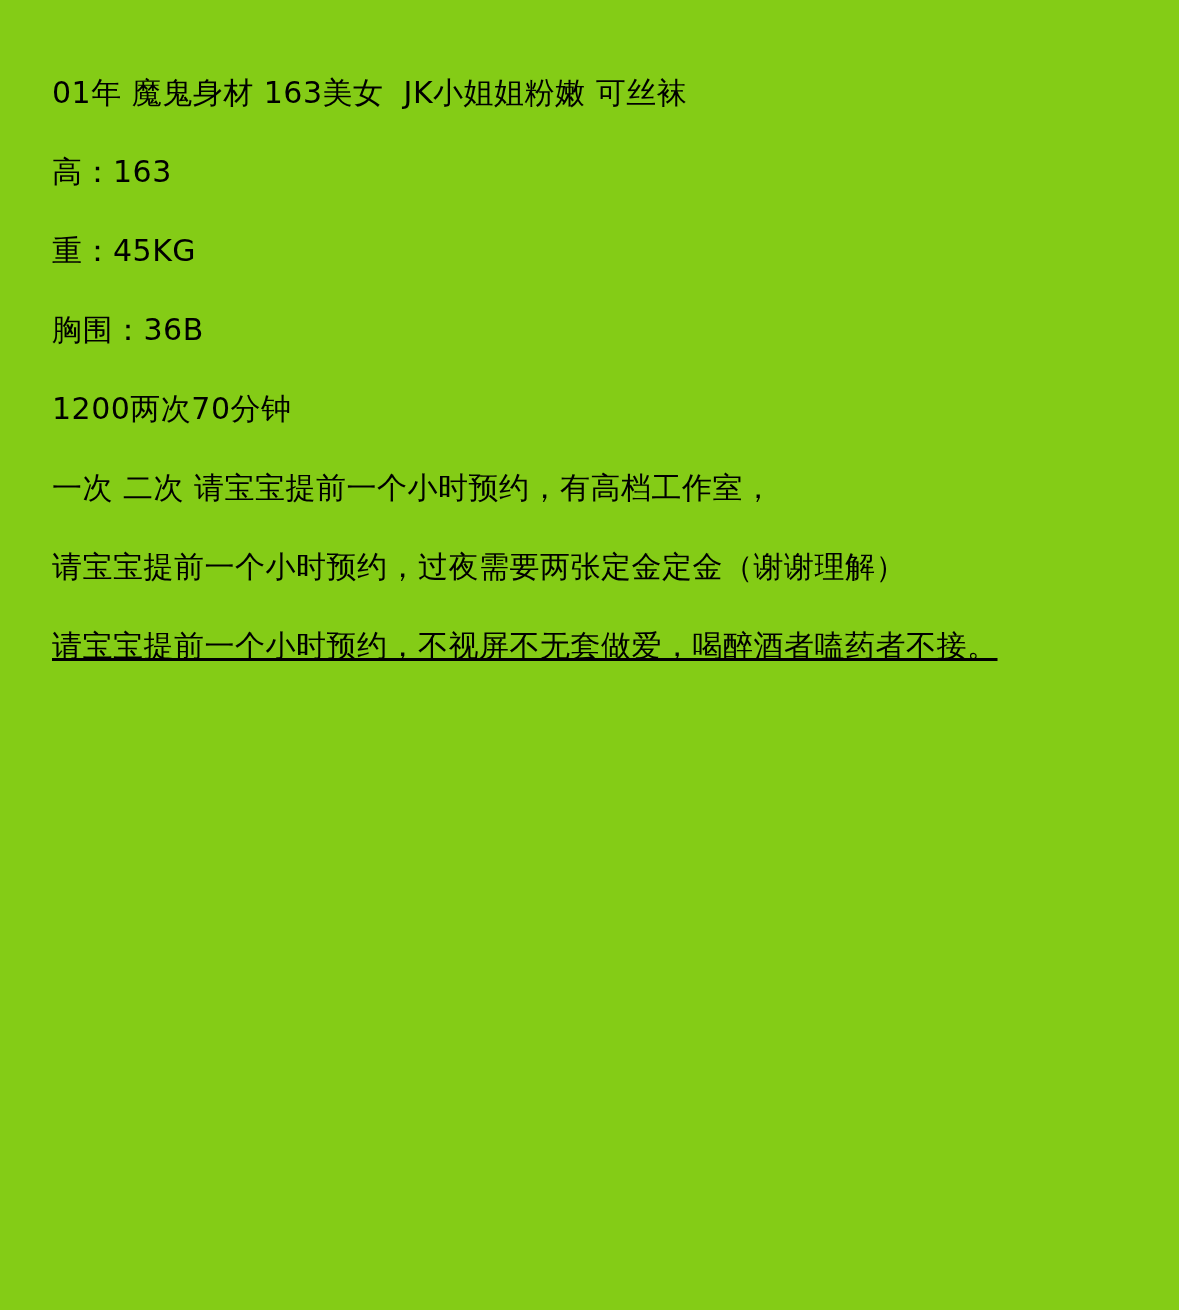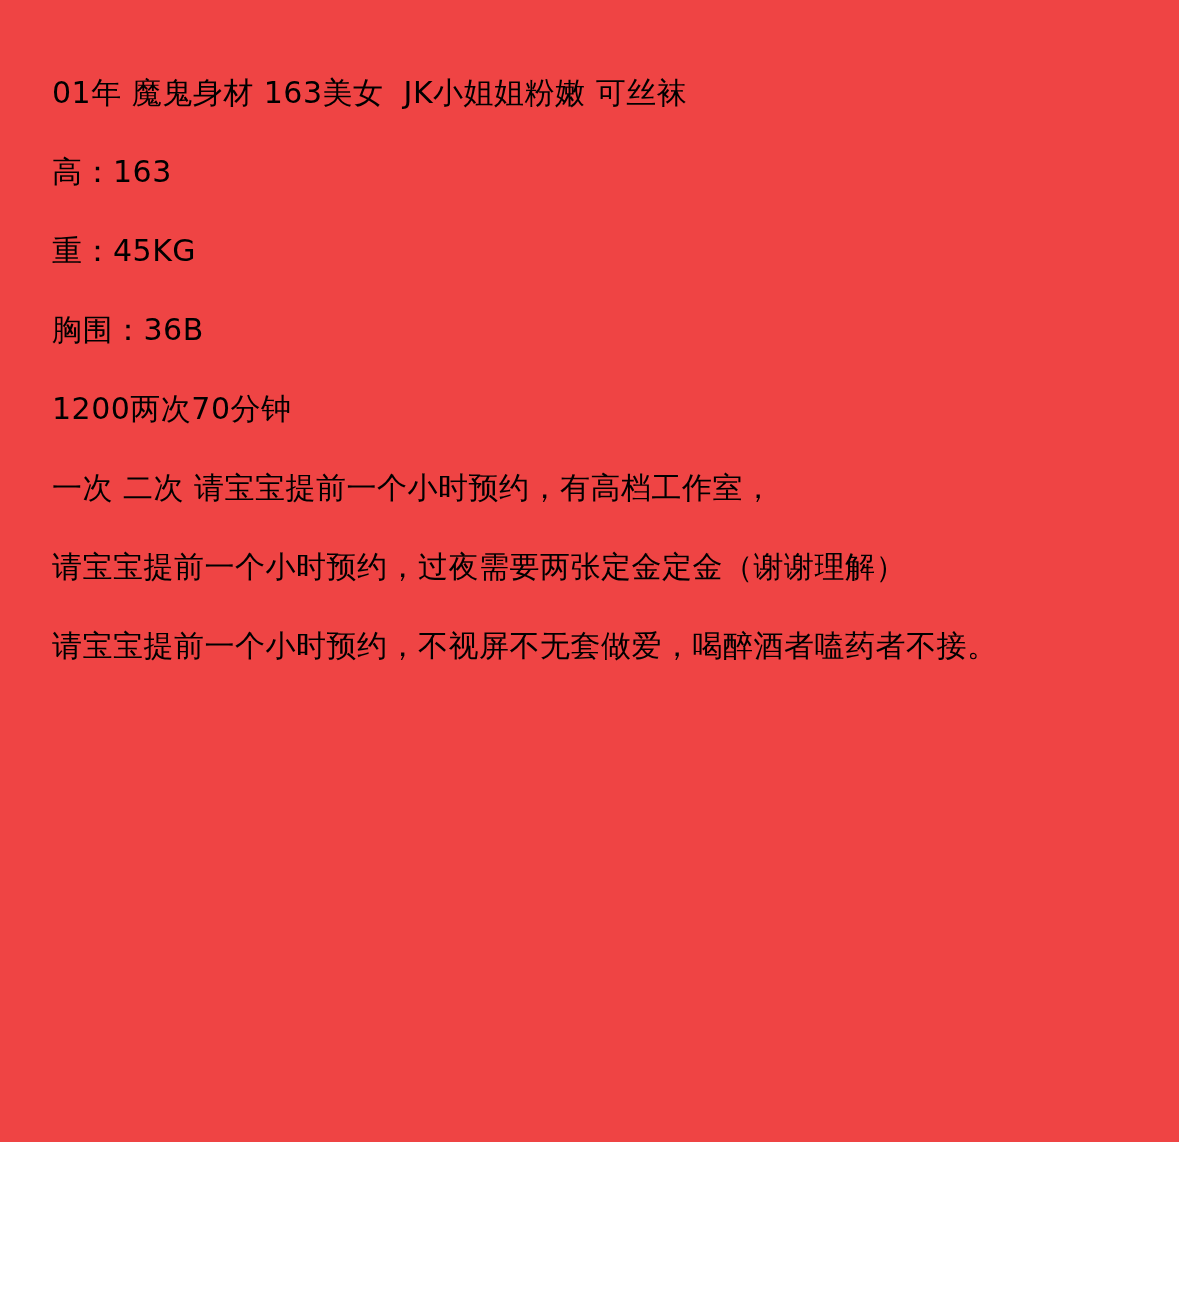--- a/index.html
+++ b/index.html
@@ -10,36 +10,37 @@
   body {
     width: 1179px;
     height: 1310px;
     font-family: "DejaVu Sans", "Liberation Sans", sans-serif;
     color: #000000;
     overflow: hidden;
   }
   .page {
     position: relative;
     width: 1179px;
-    height: 1142px;
-    background: #ef4444;
+    height: 1310px;
+    background: #84cc16;
     box-sizing: border-box;
     padding: 78px 40px 0 52px;
   }
   .line {
     font-size: 30px;
     line-height: 1.0;
     letter-spacing: 0.5px;
     color: #000000;
     white-space: pre;
     margin: 0 0 49px 0;
     font-weight: 500;
   }
   .line:last-child {
     margin-bottom: 14px;
+    text-decoration: underline;
   }
 </style>
 </head>
 <body>
 
 <div class="page">
   <p class="line">01年 魔鬼身材 163美女  JK小姐姐粉嫩 可丝袜</p>
   <p class="line">高：163</p>
   <p class="line">重：45KG</p>
   <p class="line">胸围：36B</p>

